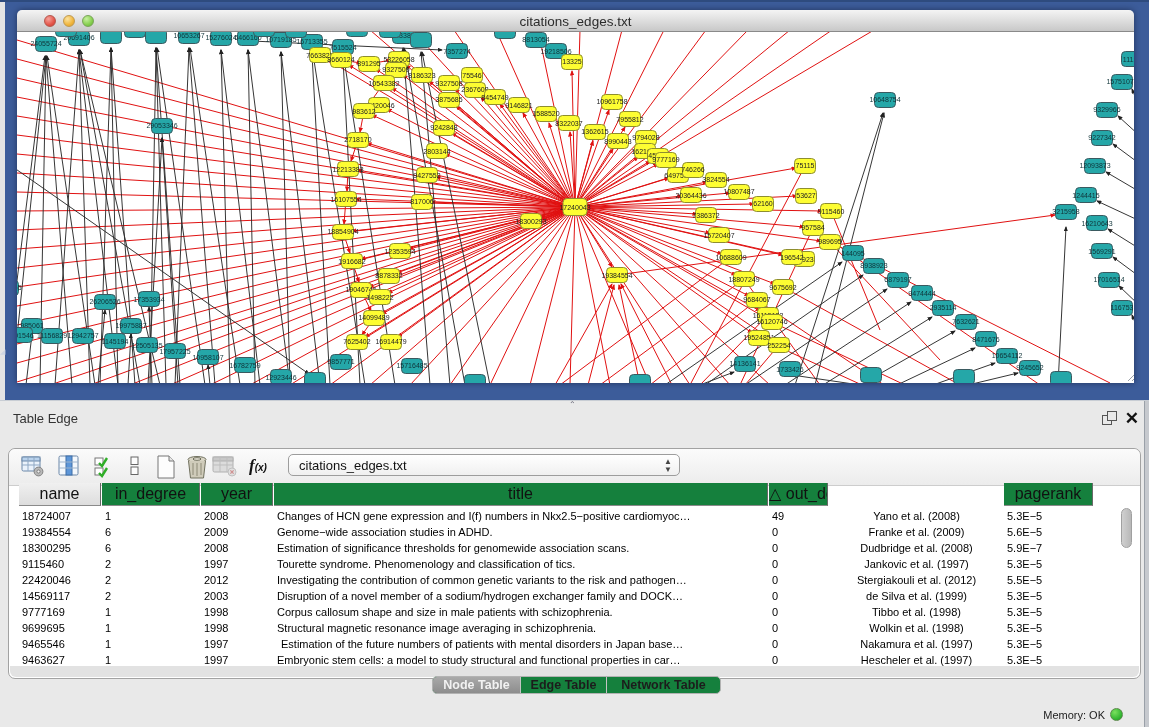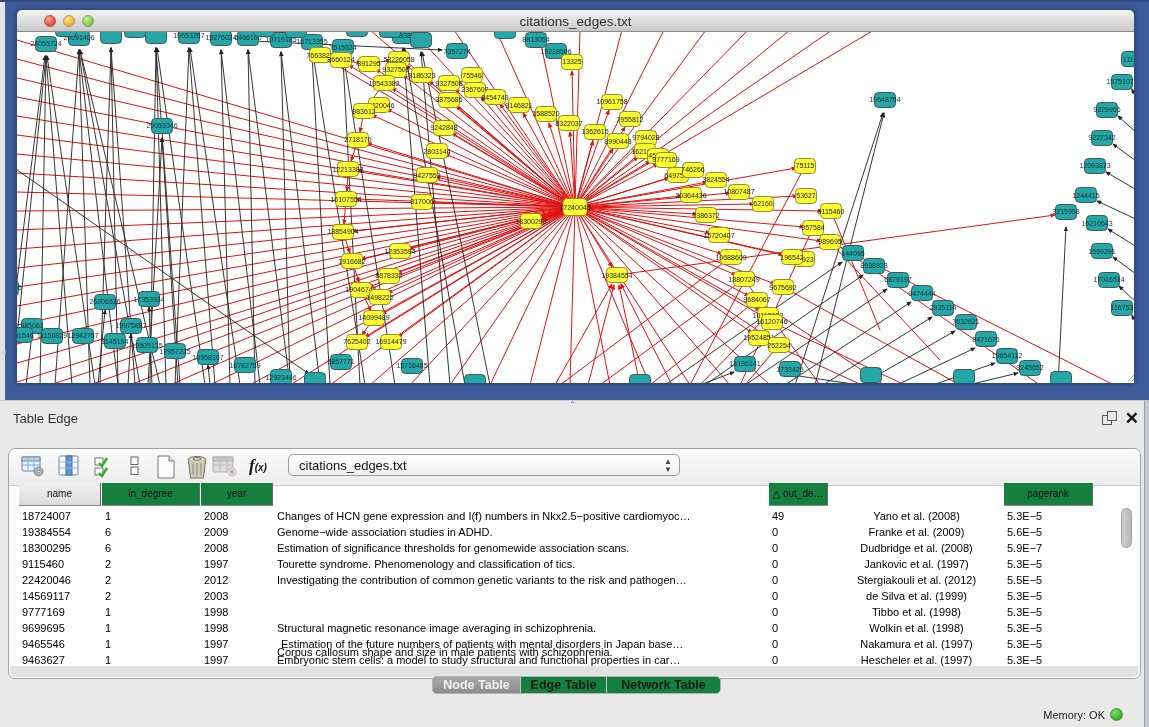--- a/index.html
+++ b/index.html
@@ -17,21 +17,21 @@
 #pbox{position:absolute;left:8px;top:47px;width:1133px;height:231px;background:#fff;border:1px solid #a2a2a2;border-radius:7px}
 #tools{position:absolute;left:0;top:0;width:100%;height:37px;background:linear-gradient(#fbfbfb,#ececec);border-bottom:1px solid #cdcdcd;border-radius:7px 7px 0 0}
 .ic{position:absolute;top:5px}
 .fx{position:absolute;left:240px;top:7px;font-size:15px;color:#111}
 .fx i{font-family:"Liberation Serif",serif;font-weight:bold;font-size:17px}
 .fx span{font-size:10px;font-weight:bold;font-style:italic}
 #combo{position:absolute;left:279px;top:5px;width:392px;height:22px;background:linear-gradient(#fff,#f0f0f0);
  border:1px solid #9d9d9d;border-radius:5px;font-size:13px;color:#111;line-height:22px;padding-left:10px}
 #combo .arr{position:absolute;right:7px;top:2.5px;font-size:8px;color:#444;line-height:8px;text-align:center}
 #thead{position:absolute;left:9px;top:34px;width:1080px;height:23px}
-.hcell{position:absolute;top:0;height:23px;font-size:10px;text-align:center;line-height:22px;color:#111;border-right:1px solid #686868;border-bottom:1px solid #8a8a8a;white-space:nowrap;overflow:hidden}
+.hcell{position:absolute;top:0;height:23px;font-size:16px;text-align:center;line-height:22px;color:#111;border-right:1px solid #686868;border-bottom:1px solid #8a8a8a;white-space:nowrap;overflow:hidden}
 .hgray{background:linear-gradient(#f0f0f0,#ddd);border-right:1px solid #686868}
 .hblue{background:#15803d}
 #tbody{position:absolute;left:9px;top:60px;width:1104px;height:160px;background:#fff;overflow:hidden}
 .row{position:absolute;left:0;width:100%;height:16px}
 .cell{position:absolute;top:0;height:16px;font-size:11px;line-height:15px;color:#000;white-space:nowrap;overflow:hidden;padding-left:3px}
 .cell.c{text-align:center;padding-left:0}
 #sbar{position:absolute;right:8px;top:59px;width:11px;height:40px;background:linear-gradient(90deg,#d0d0d0,#b8b8b8);border:1px solid #a0a0a0;border-radius:6px}
 #tabs{position:absolute;left:432px;top:275px;width:289px;height:18px;background:#15803d;border:1px solid #b2b2b2;border-radius:5px;display:flex}
 #tabs div{font-size:12.5px;font-weight:bold;line-height:16.5px;text-align:center;color:#1c1c1c}
 #tabs .sel{background:linear-gradient(#a9a9a9,#8d8d8d);color:#f2f2f2;border-radius:4px 0 0 4px}
@@ -603,20 +603,21 @@
  <path d="M18.4 16.4 l3.2 3.2 M21.6 16.4 l-3.2 3.2" stroke="#cf8f8f" stroke-width="1.2"></path>
 </svg>
 <div class="fx"><i>f</i><span>(x)</span></div>
 
    <div id="combo">citations_edges.txt<div class="arr">▲<br>▼</div></div>
   </div>
   <div id="thead">
         <div class="hcell hgray" style="left:1px;width:82px">name</div>
         <div class="hcell hblue" style="left:84px;width:98px">in_degree</div>
         <div class="hcell hblue" style="left:183px;width:72px">year</div>
+        <div class="hcell hblue" style="left:256px;width:494px">title</div>
         <div class="hcell hblue" style="left:751px;width:59px">△ out_de…</div>
         <div class="hcell hblue" style="left:986px;width:89px">pagerank</div>
       </div>
   <div id="tbody">
         <div class="row" style="top:0px">
           <div class="cell " style="left:1px;width:83px;">18724007</div>
           <div class="cell " style="left:84px;width:99px;">1</div>
           <div class="cell " style="left:183px;width:73px;">2008</div>
           <div class="cell " style="left:256px;width:495px;">Changes of HCN gene expression and I(f) numbers in Nkx2.5−positive cardiomyoc…</div>
           <div class="cell " style="left:751px;width:60px;">49</div>
@@ -656,29 +657,30 @@
           <div class="cell " style="left:183px;width:73px;">2012</div>
           <div class="cell " style="left:256px;width:495px;">Investigating the contribution of common genetic variants to the risk and pathogen…</div>
           <div class="cell " style="left:751px;width:60px;">0</div>
           <div class="cell c" style="left:811px;width:175px;">Stergiakouli et al. (2012)</div>
           <div class="cell " style="left:986px;width:90px;">5.5E−5</div>
         </div>
         <div class="row" style="top:80px">
           <div class="cell " style="left:1px;width:83px;">14569117</div>
           <div class="cell " style="left:84px;width:99px;">2</div>
           <div class="cell " style="left:183px;width:73px;">2003</div>
+          <div class="cell " style="left:256px;width:495px;">Disruption of a novel member of a sodium/hydrogen exchanger family and DOCK…</div>
           <div class="cell " style="left:751px;width:60px;">0</div>
           <div class="cell c" style="left:811px;width:175px;">de Silva et al. (1999)</div>
           <div class="cell " style="left:986px;width:90px;">5.3E−5</div>
         </div>
         <div class="row" style="top:96px">
           <div class="cell " style="left:1px;width:83px;">9777169</div>
           <div class="cell " style="left:84px;width:99px;">1</div>
           <div class="cell " style="left:183px;width:73px;">1998</div>
-          <div class="cell " style="left:256px;width:495px;margin-top:40px;">Corpus callosum shape and size in male patients with schizophrenia.</div>
+          <div class="cell " style="left:256px;width:495px;">Corpus callosum shape and size in male patients with schizophrenia.</div>
           <div class="cell " style="left:751px;width:60px;">0</div>
           <div class="cell c" style="left:811px;width:175px;">Tibbo et al. (1998)</div>
           <div class="cell " style="left:986px;width:90px;">5.3E−5</div>
         </div>
         <div class="row" style="top:112px">
           <div class="cell " style="left:1px;width:83px;">9699695</div>
           <div class="cell " style="left:84px;width:99px;">1</div>
           <div class="cell " style="left:183px;width:73px;">1998</div>
           <div class="cell " style="left:256px;width:495px;">Structural magnetic resonance image averaging in schizophrenia.</div>
           <div class="cell " style="left:751px;width:60px;">0</div>

